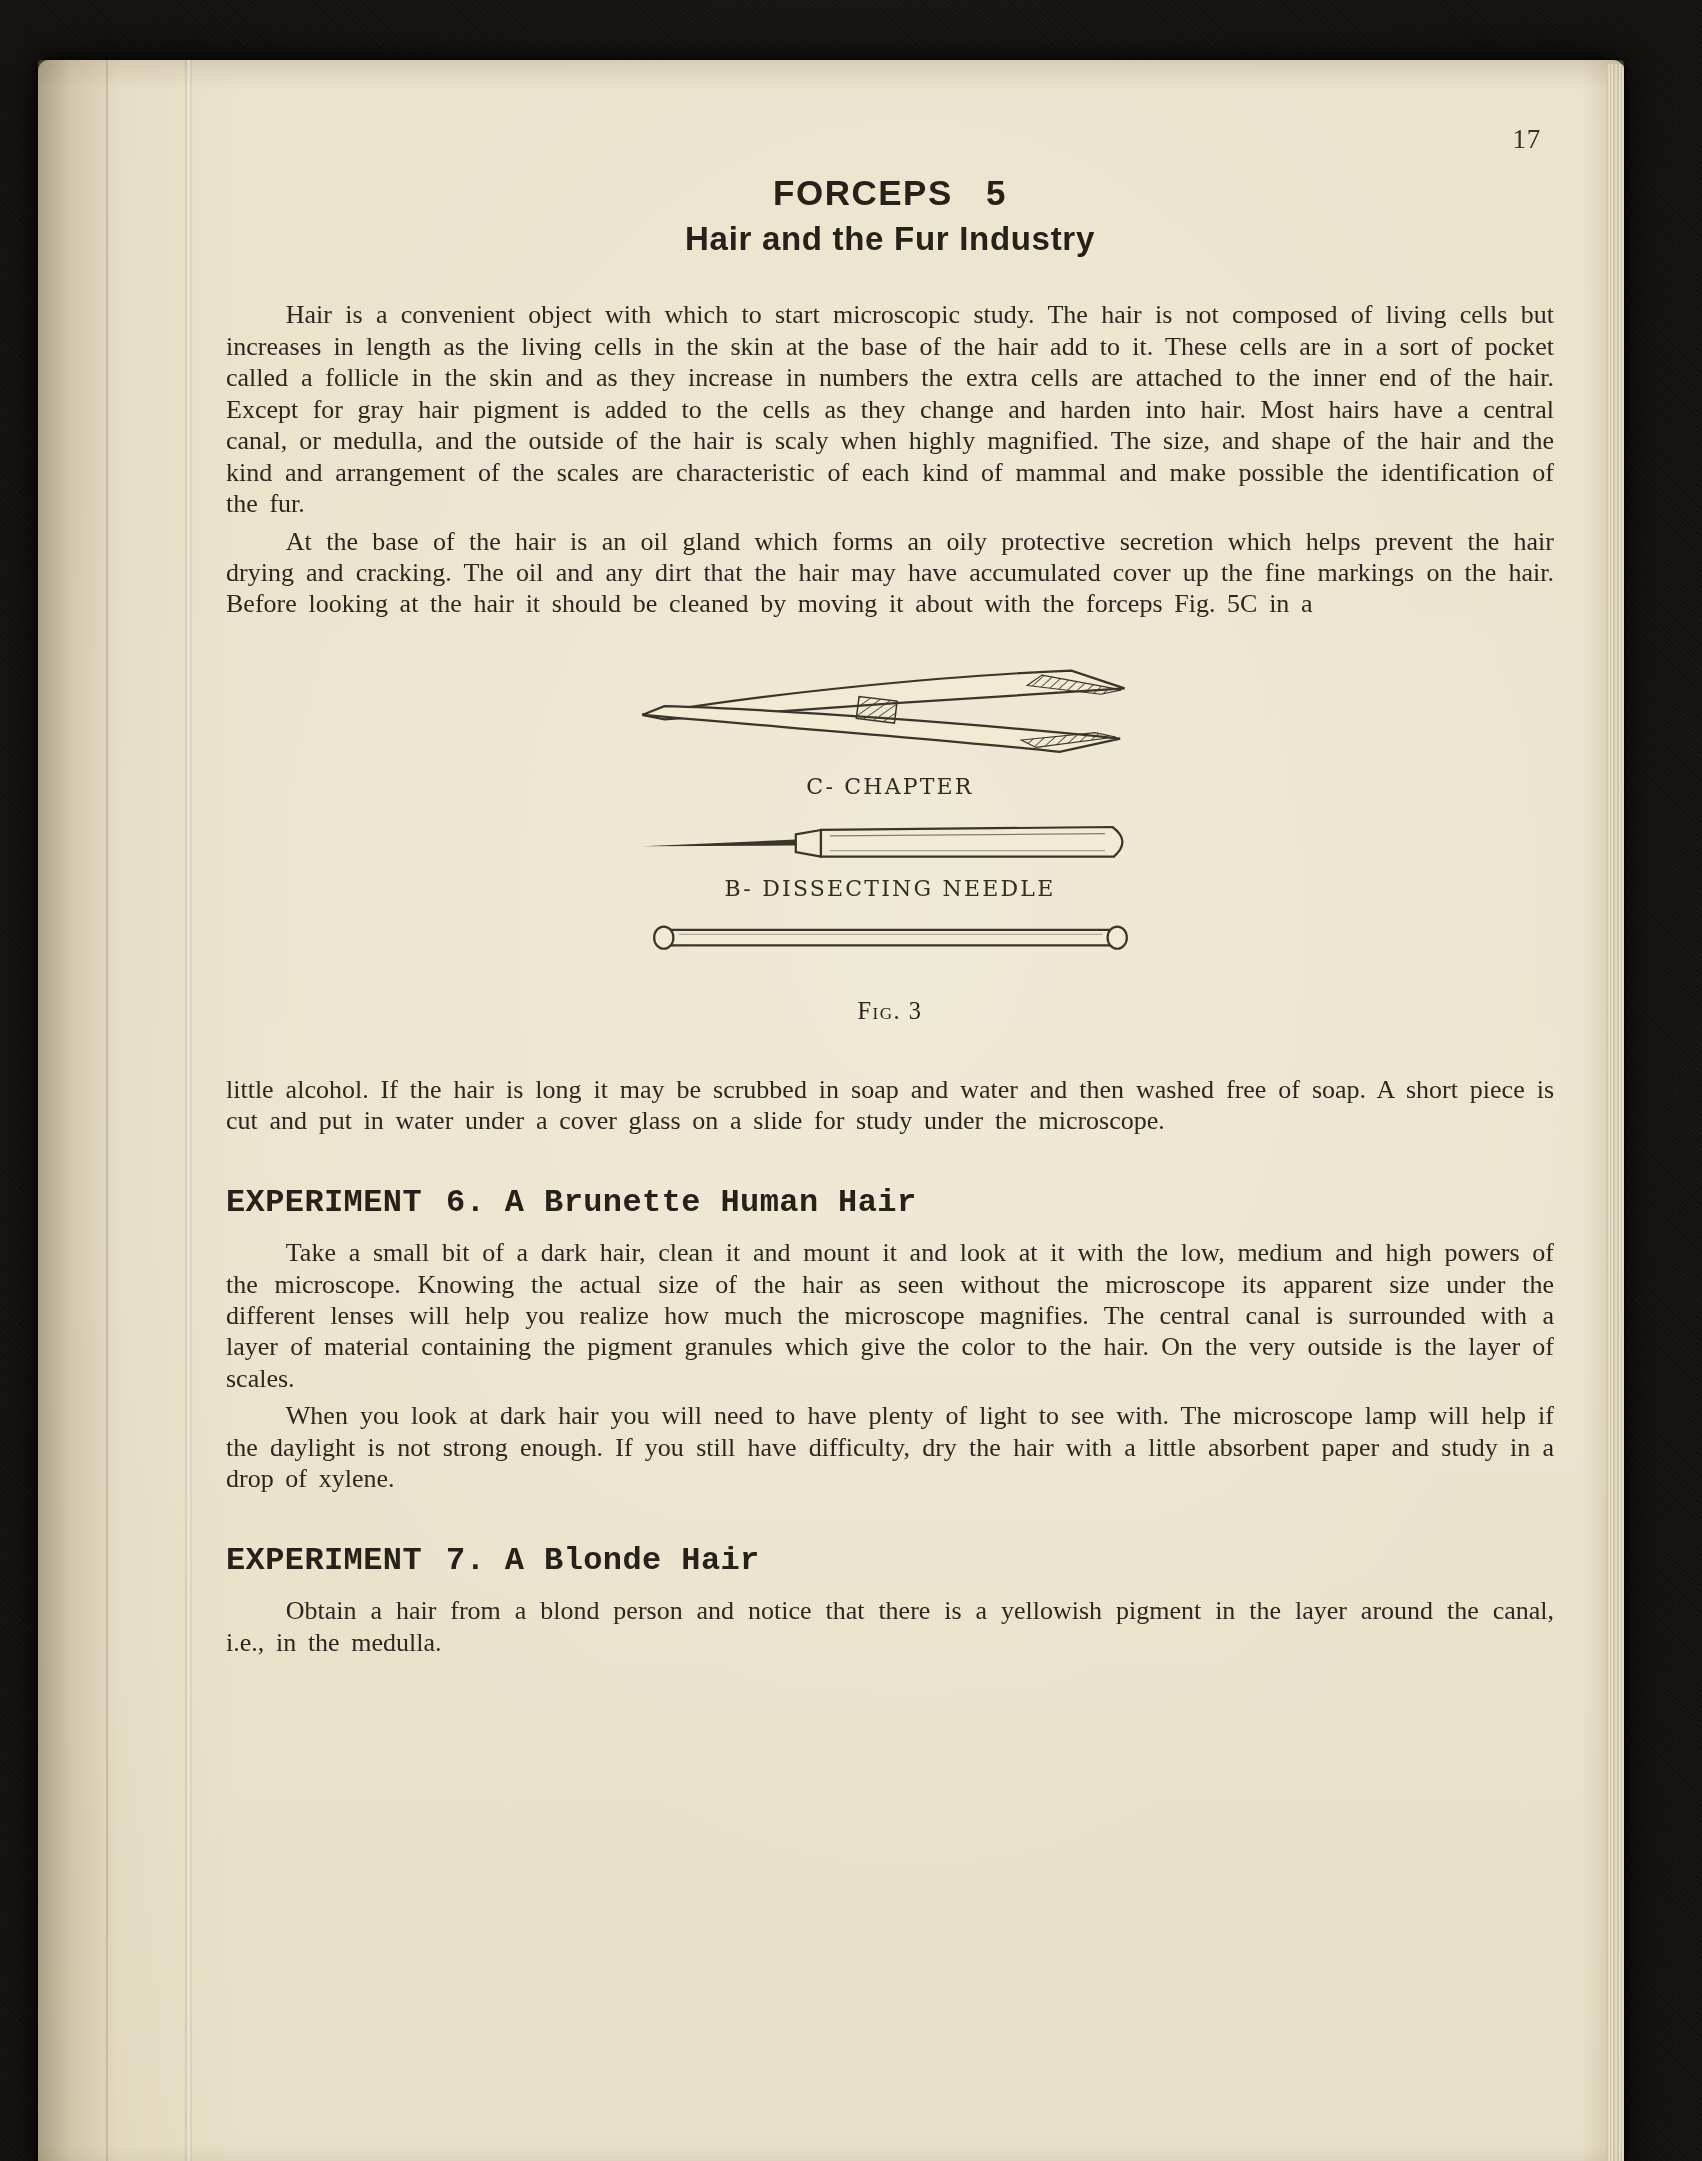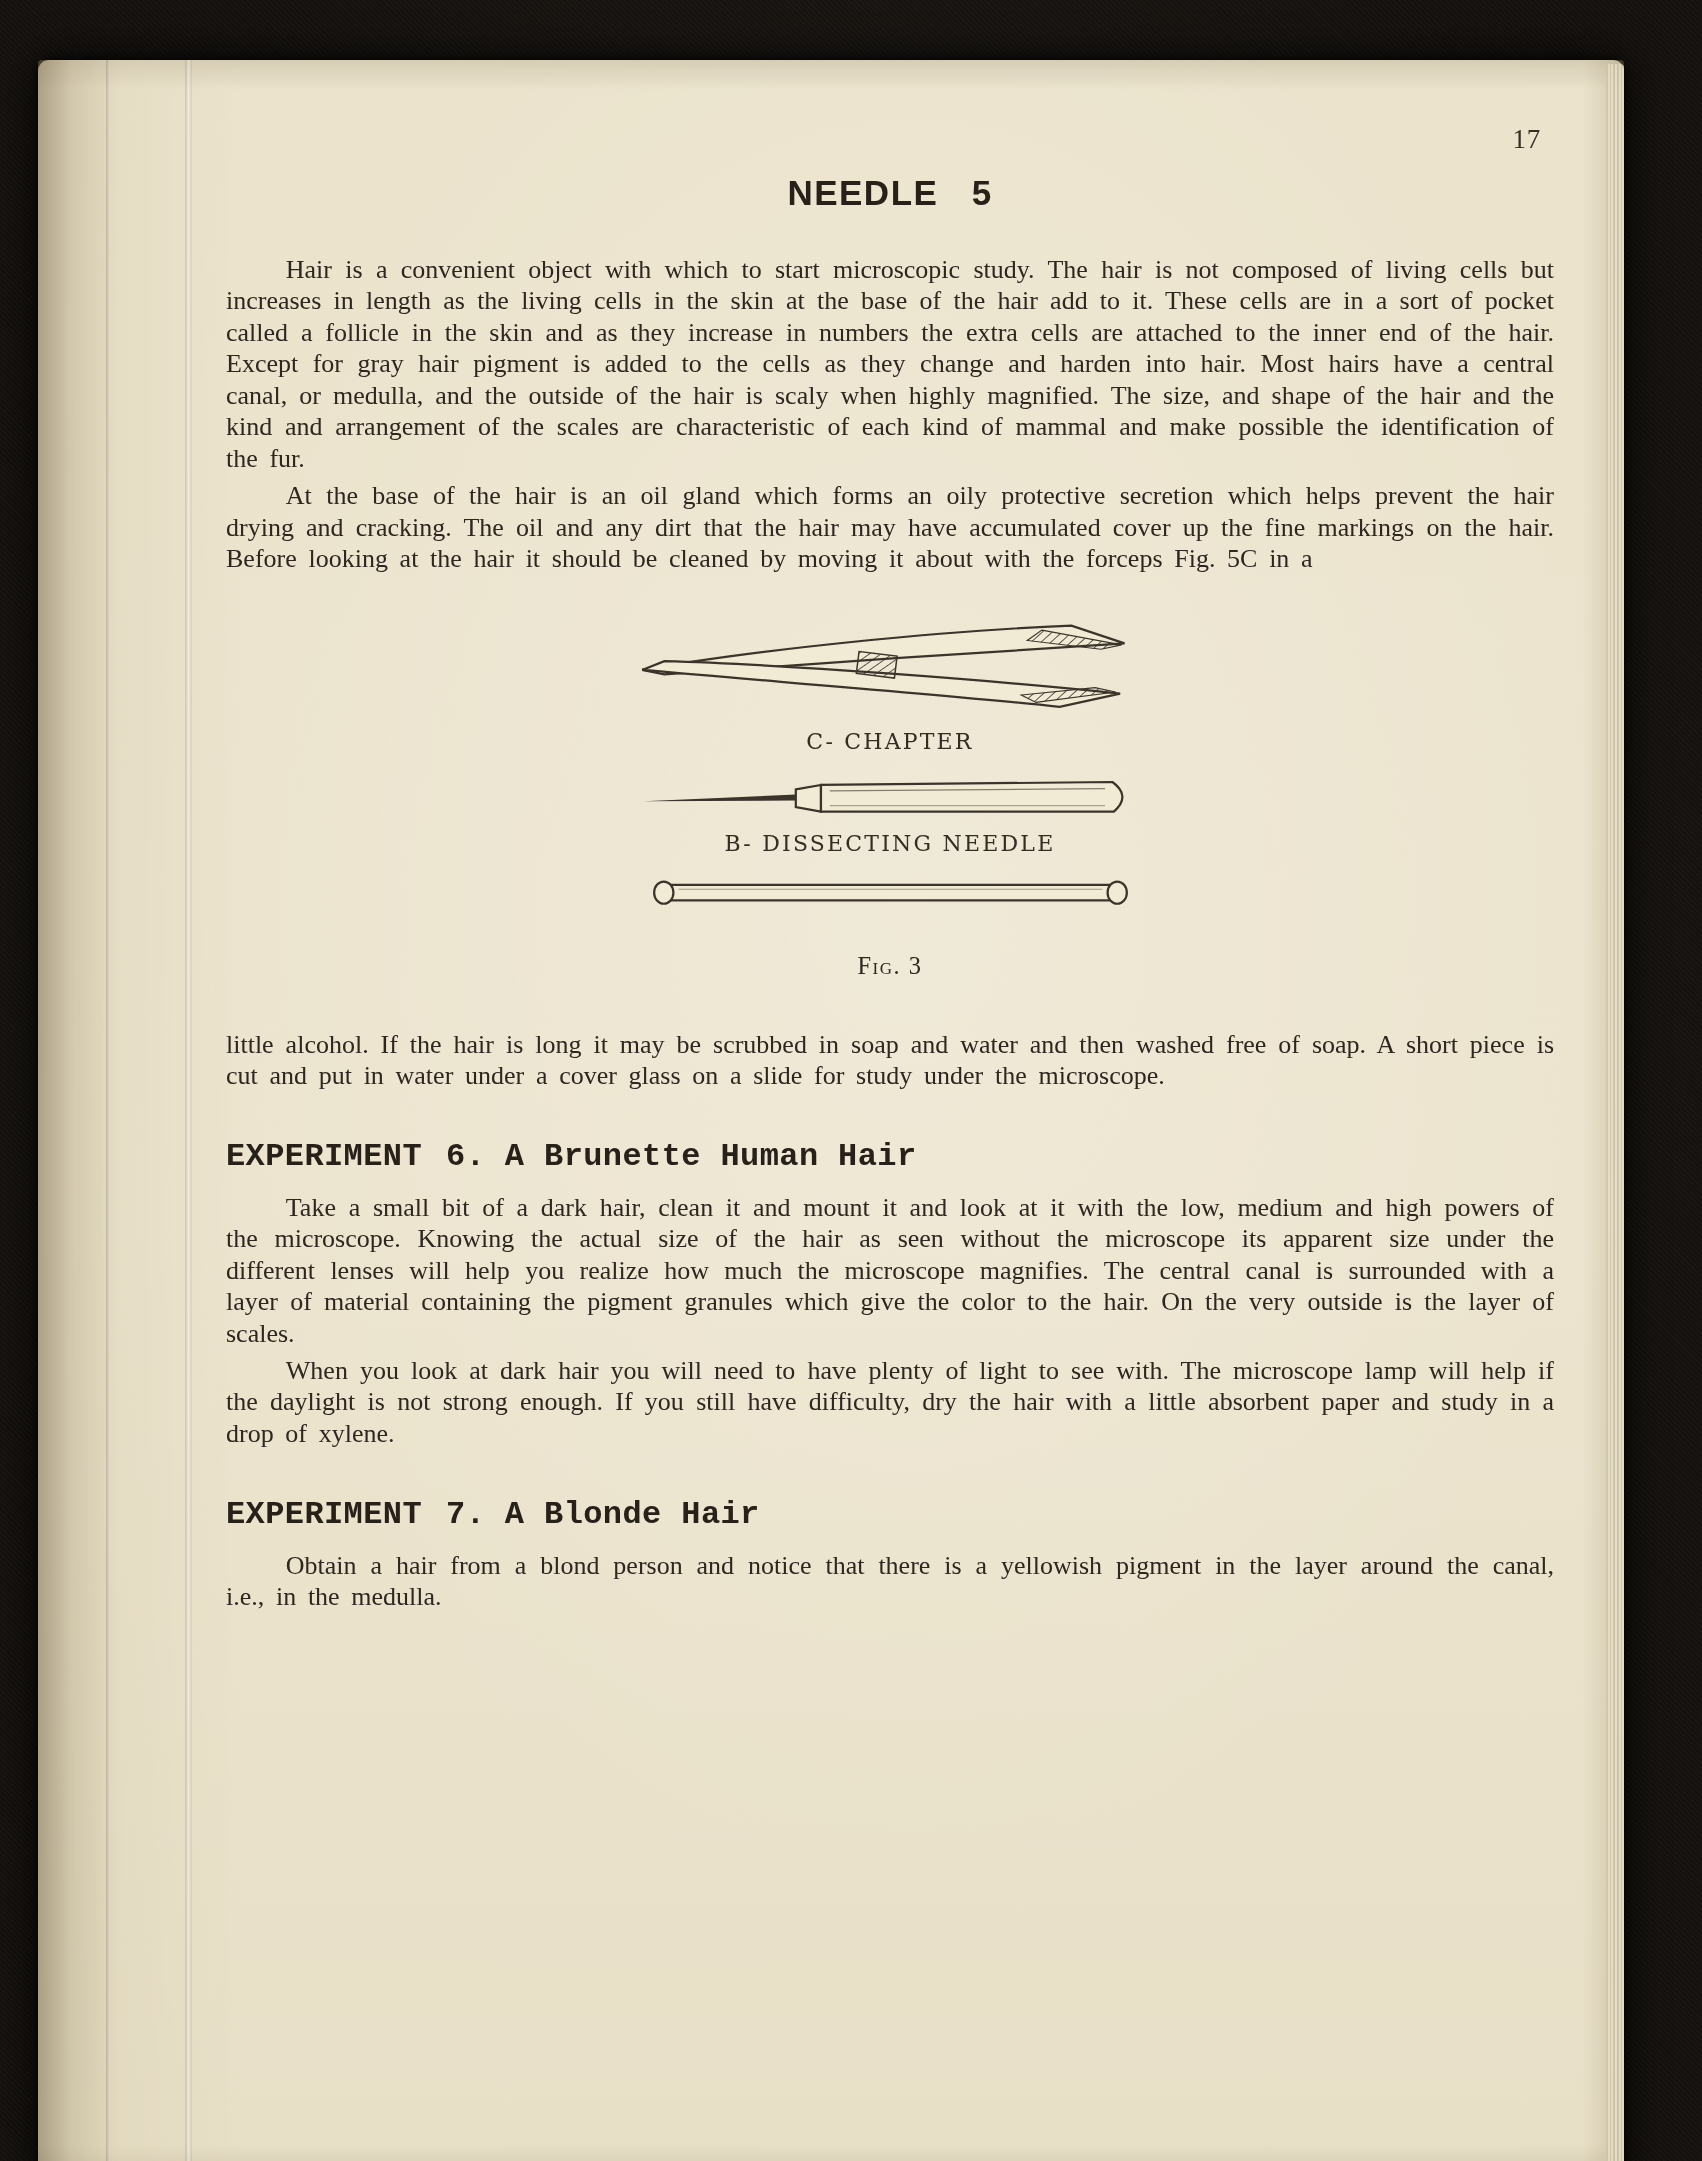--- a/index.html
+++ b/index.html
@@ -104,22 +104,23 @@
 
 <div class="scene">
   <div class="page">
     <div class="crease2"></div>
     <div class="crease"></div>
 
     <div class="page-number">17</div>
 
     <div class="content">
 
-      <div class="chapter-head"><span>NEEDLE</span><span class="hgap"></span><span>5</span></div>
+      <div class="chapter-head"><span>FORCEPS</span><span class="hgap"></span><span>5</span></div>
 
+      <div class="chapter-title">Hair and the Fur Industry</div>
 
       <p class="body-text first-para">Hair is a convenient object with which to start microscopic study. The hair is not composed of living cells but increases in length as the living cells in the skin at the base of the hair add to it. These cells are in a sort of pocket called a follicle in the skin and as they increase in numbers the extra cells are attached to the inner end of the hair. Except for gray hair pigment is added to the cells as they change and harden into hair. Most hairs have a central canal, or medulla, and the outside of the hair is scaly when highly magnified. The size, and shape of the hair and the kind and arrangement of the scales are characteristic of each kind of mammal and make possible the identification of the fur.</p>
 
       <p class="body-text para-gap">At the base of the hair is an oil gland which forms an oily protective secretion which helps prevent the hair drying and cracking. The oil and any dirt that the hair may have accumulated cover up the fine markings on the hair. Before looking at the hair it should be cleaned by moving it about with the forceps Fig. 5C in a</p>
 
       <div class="figure">
 
         <div class="fig-item">
           <svg width="518" height="118" viewBox="0 0 700 160">
             <defs>

